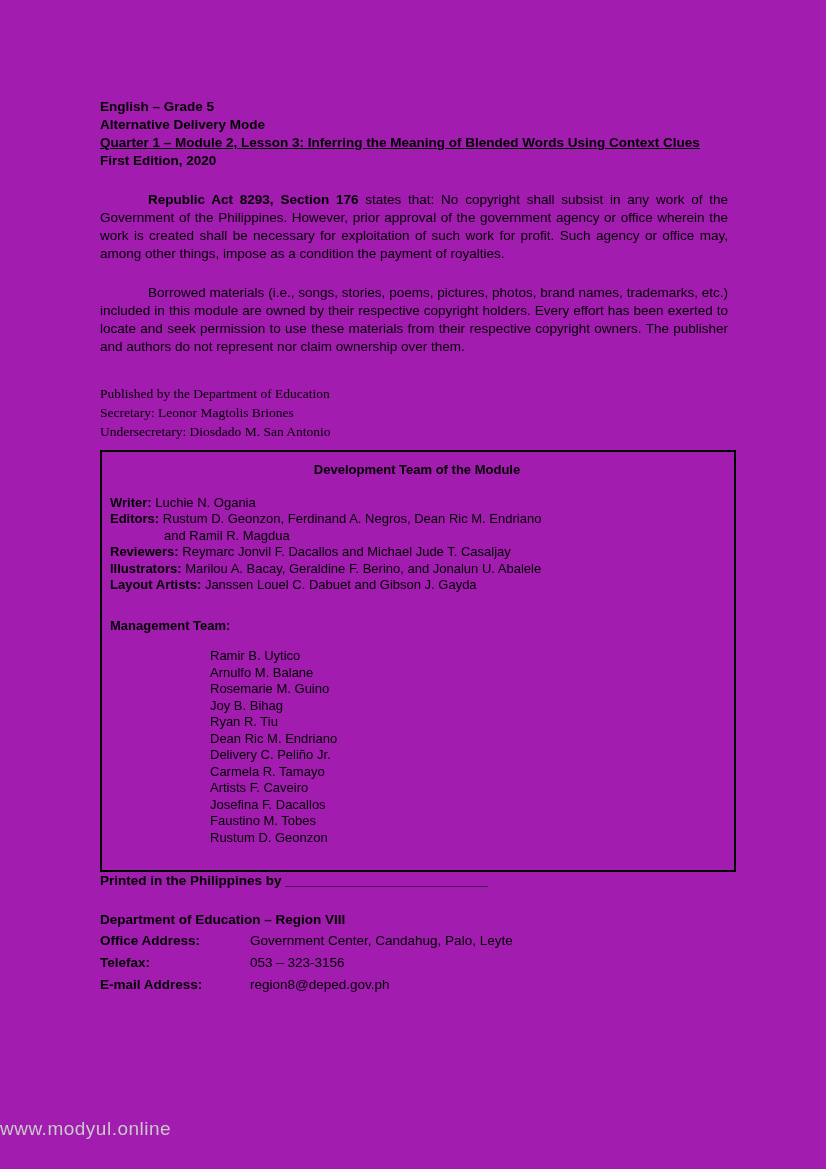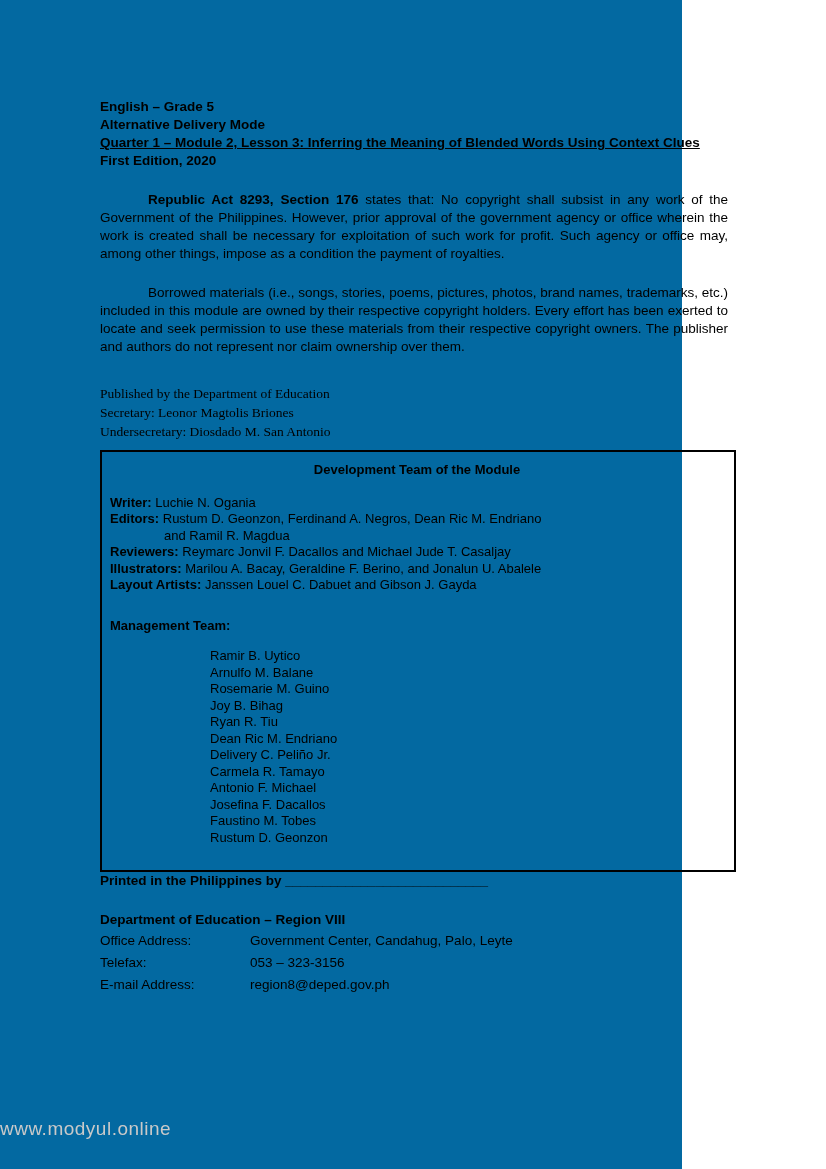--- a/index.html
+++ b/index.html
@@ -4,21 +4,21 @@
 <style>
   * { margin: 0; padding: 0; box-sizing: border-box; }
   html, body { background: #ffffff; }
   body {
     width: 826px; height: 1169px;
     font-family: "Liberation Sans", sans-serif;
     color: #000000;
     position: relative;
     overflow: hidden;
   }
-  .page { position: relative; width: 682px; height: 1169px; background: #0369a1; }
+  .page { position: relative; width: 826px; height: 1169px; background: #a21caf; }
   .content {
     position: absolute;
     left: 100px; top: 98px;
     width: 628px;
     font-size: 13.5px;
     line-height: 18px;
   }
   .justify { text-align: justify; text-decoration: underline; }
   .header-block { font-weight: bold; }
   .para { margin-top: 21px; text-indent: 48px; text-align: justify; }
@@ -33,21 +33,21 @@
     min-height: 420px;
   }
   .box-title { text-align: center; font-weight: bold; margin-bottom: 16px; }
   .role-line b { font-weight: bold; }
   .editors-cont { padding-left: 54px; }
   .mgmt-label { font-weight: bold; margin-top: 24px; }
   .mgmt-list { margin-top: 14px; padding-left: 100px; }
   .printed-line { font-weight: bold; }
   .dept-line { margin-top: 21px; font-weight: bold; }
   .contact-rows { margin-top: 1px; line-height: 22px; }
-  .crow .clabel { display: inline-block; width: 150px; }
+  .crow .clabel { display: inline-block; width: 150px; font-weight: bold; }
   .watermark {
     position: absolute;
     left: 0; top: 1118px;
     width: 826px;
     color: #c9c9c9;
     font-size: 19px;
     letter-spacing: 0.5px;
   }
 </style>
 </head>
@@ -87,21 +87,21 @@
 
       <div class="mgmt-list">
         <div>Ramir B. Uytico</div>
         <div>Arnulfo M. Balane</div>
         <div>Rosemarie M. Guino</div>
         <div>Joy B. Bihag</div>
         <div>Ryan R. Tiu</div>
         <div>Dean Ric M. Endriano</div>
         <div>Delivery C. Peliño Jr.</div>
         <div>Carmela R. Tamayo</div>
-        <div>Antonio F. Michael</div>
+        <div>Artists F. Caveiro</div>
         <div>Josefina F. Dacallos</div>
         <div>Faustino M. Tobes</div>
         <div>Rustum D. Geonzon</div>
       </div>
     </div>
 
     <div class="printed-line"><span>Printed in the Philippines by </span><span>___________________________</span></div>
 
     <div class="dept-line">Department of Education – Region VIII</div>
 

